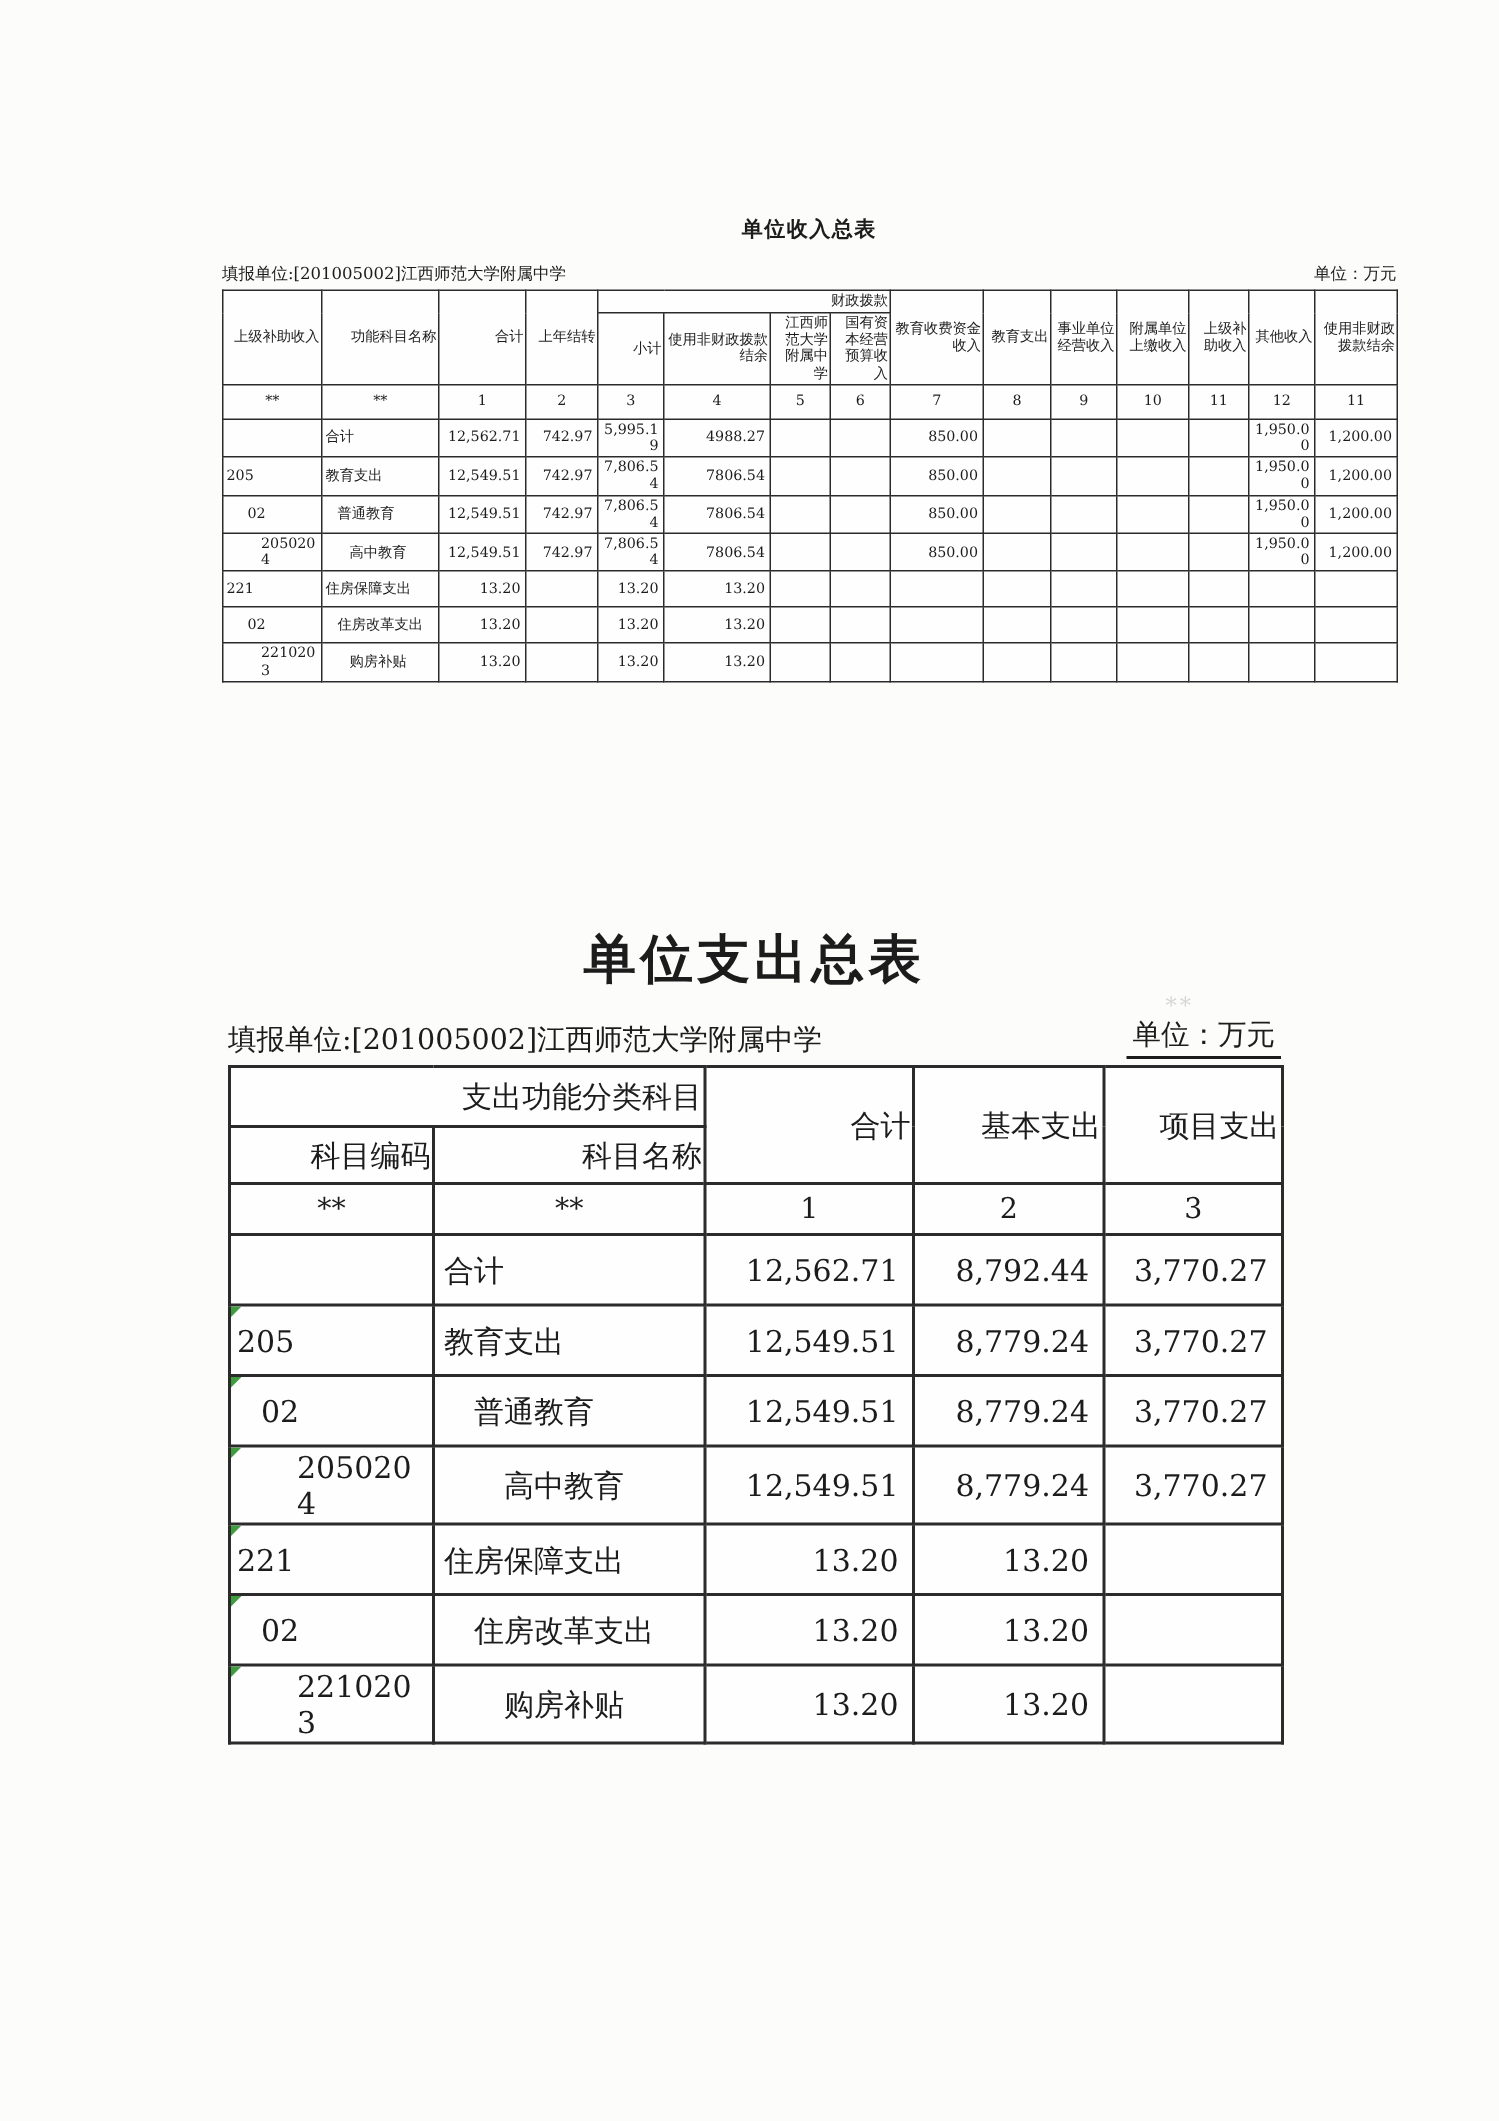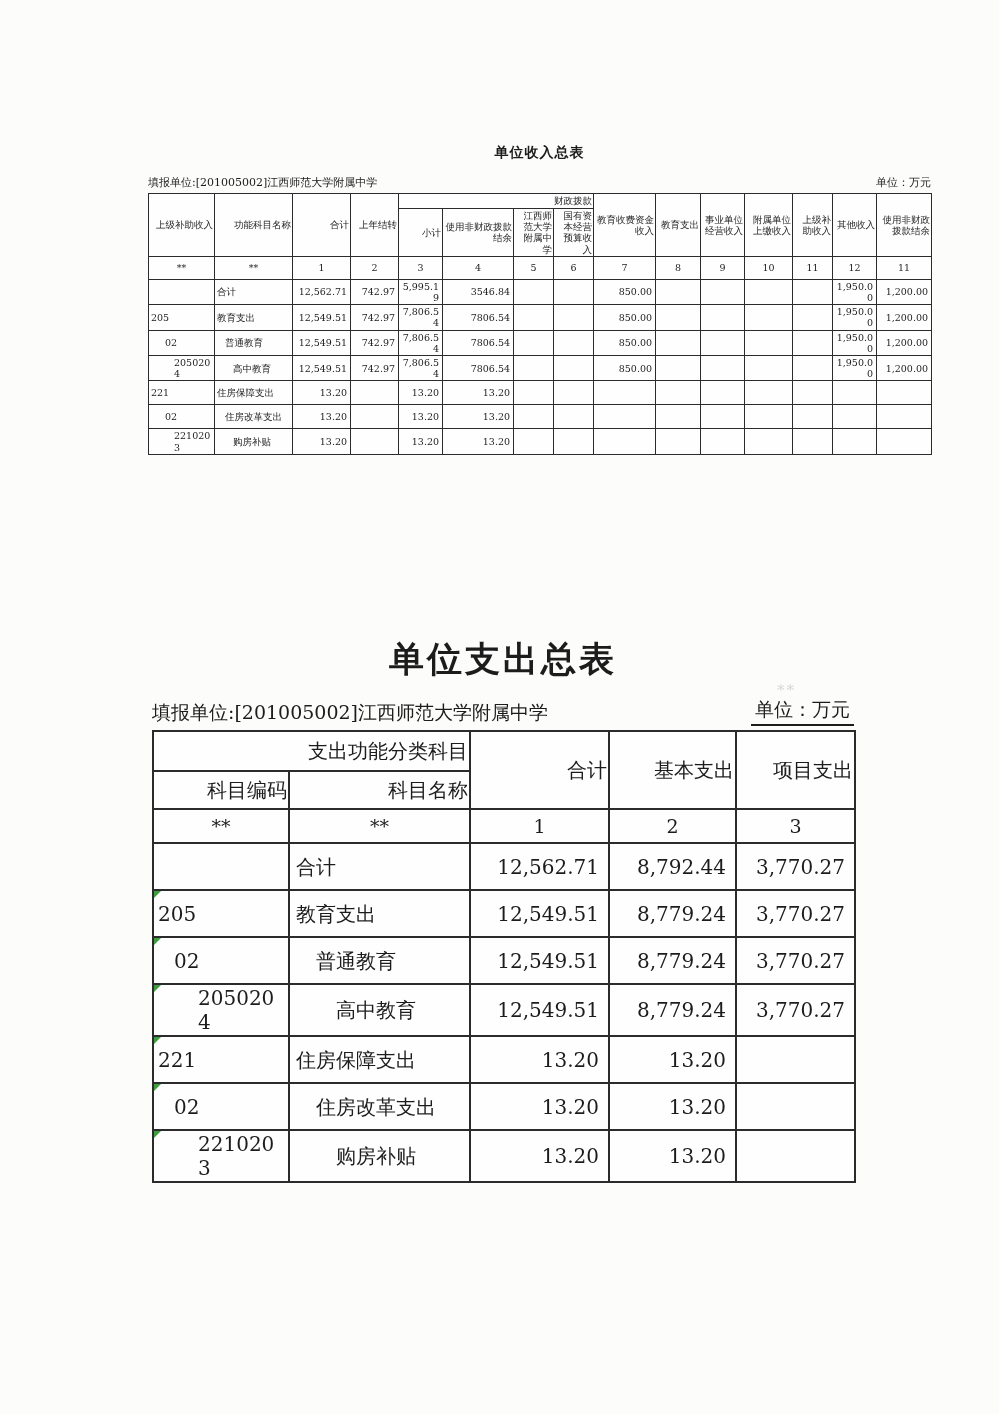--- a/index.html
+++ b/index.html
@@ -5,21 +5,21 @@
   html,body{margin:0;padding:0;}
   body{
     width:999px;height:1414px;position:relative;
     background:#fcfcfb;
     font-family:"DejaVu Serif","Liberation Serif",serif;
     color:#1c1c1c;
     -webkit-font-smoothing:antialiased;
   }
   .block{position:absolute;}
   #income-block{left:148px;top:144px;width:783px;}
-  #expense-block{left:152px;top:636px;width:702px;}
+  #expense-block{left:152px;top:616px;width:702px;}
 
   .tbl{border-collapse:collapse;table-layout:fixed;background:#fefefe;}
   .tbl th,.tbl td{border:1px solid #2b2b2b;overflow:hidden;word-break:break-all;vertical-align:middle;}
   .tbl th{font-weight:normal;text-align:right;}
 
   
   #income-title{text-align:center;font-size:14px;font-weight:bold;letter-spacing:1px;margin-bottom:13px;}
   .meta{display:flex;justify-content:space-between;align-items:flex-end;}
   #income-block .meta{font-size:11px;margin-bottom:3px;}
   #income-table{width:783px;font-size:9.5px;line-height:1.18;}
@@ -131,21 +131,21 @@
         <td>11</td>
       </tr>
     </thead>
     <tbody id="income-tbody">
         <tr>
           <td class="code ind-c0"></td>
           <td class="name ind-n0">合计</td>
           <td class="num">12,562.71</td>
           <td class="num">742.97</td>
           <td class="num">5,995.19</td>
-          <td class="num">3546.84</td>
+          <td class="num">4988.27</td>
           <td class="num"></td>
           <td class="num"></td>
           <td class="num">850.00</td>
           <td class="num"></td>
           <td class="num"></td>
           <td class="num"></td>
           <td class="num"></td>
           <td class="num">1,950.00</td>
           <td class="num">1,200.00</td>
         </tr>

